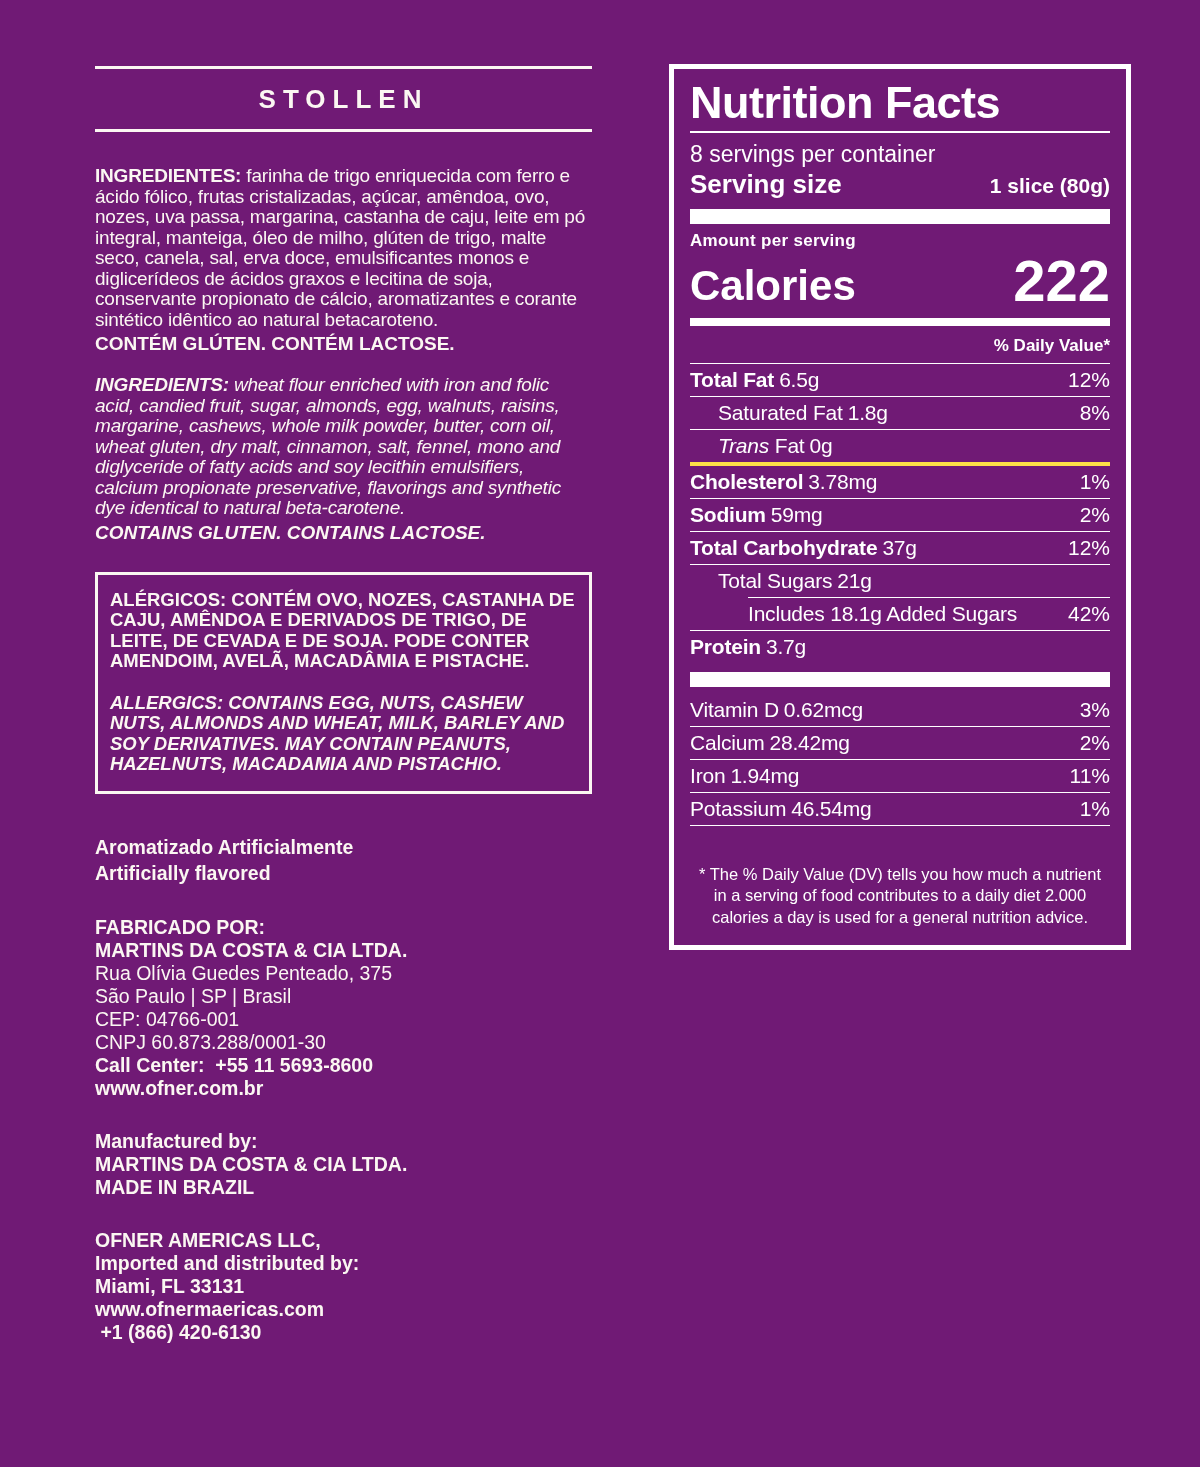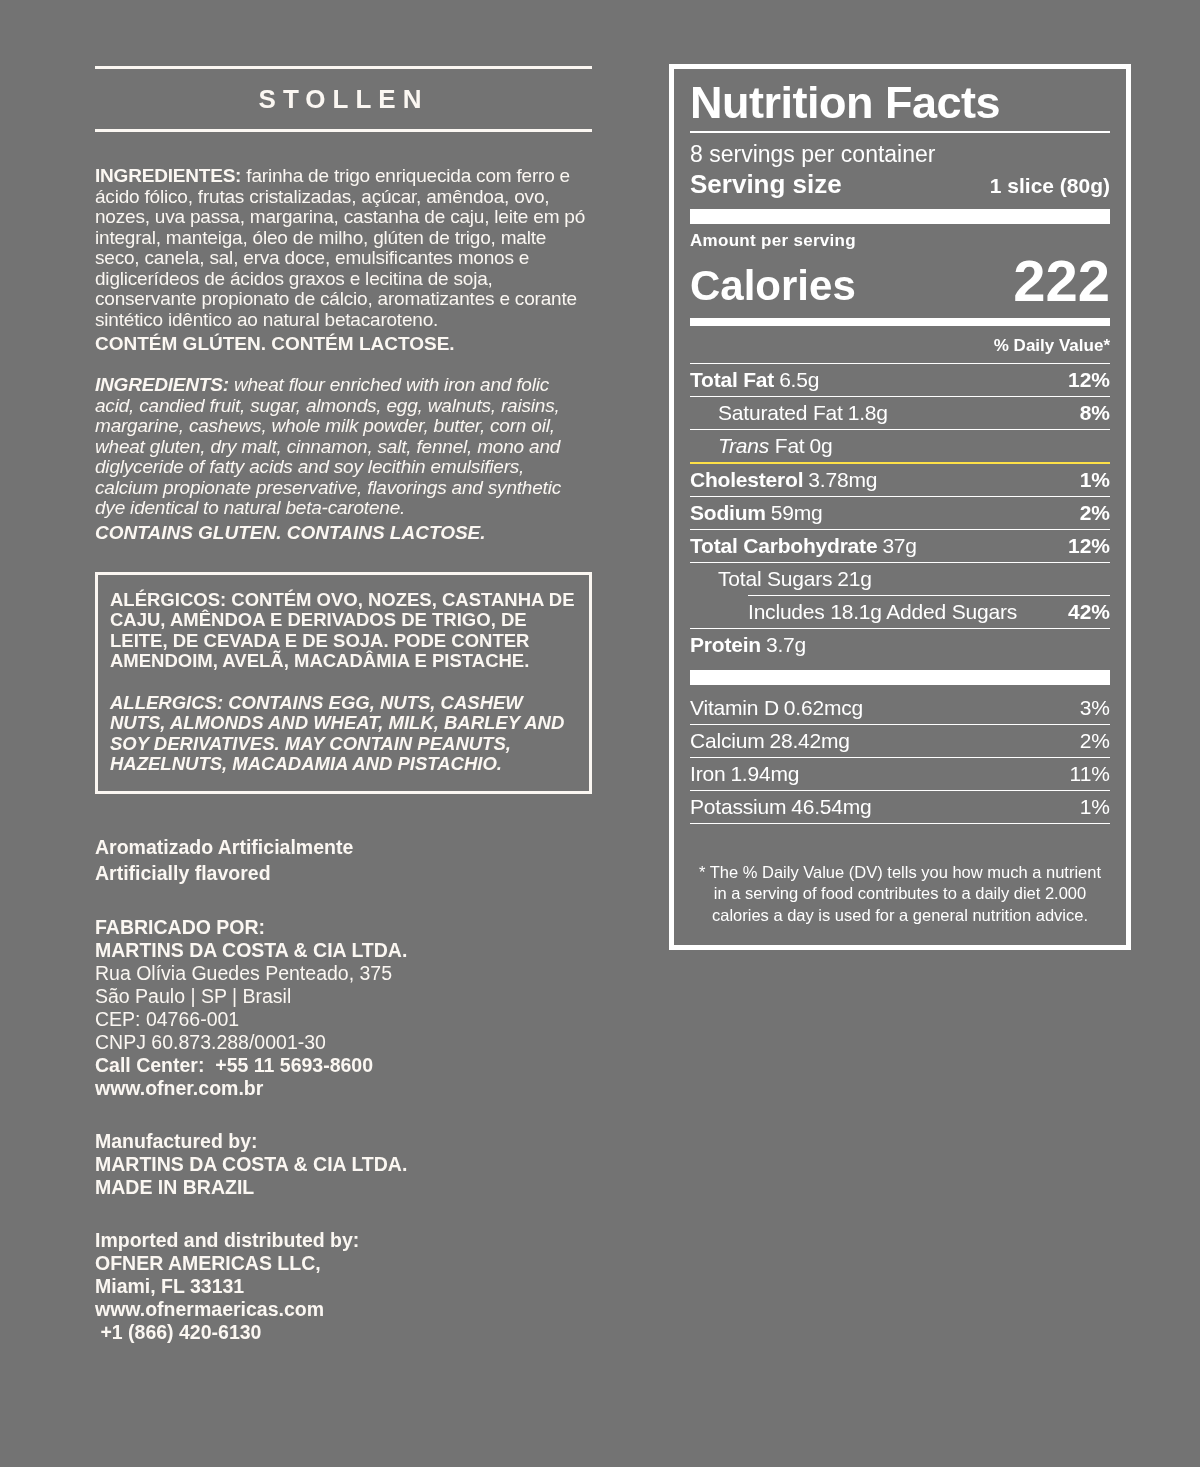--- a/index.html
+++ b/index.html
@@ -1,20 +1,20 @@
 <!DOCTYPE html>
 <html><head>
 <meta charset="utf-8">
 <style>
   * { margin:0; padding:0; box-sizing:border-box; }
   html,body { background:#8a6a4e; }
   body { font-family:"Liberation Sans", sans-serif; }
   .page {
     position:relative; width:1200px; height:1467px;
-    background:#737373; overflow:hidden; margin:0 auto;
+    background:#701a75; overflow:hidden; margin:0 auto;
   }
   
   .left-col {
     position:absolute; left:95px; top:66px; width:497px;
     color:#FBF7F2;
   }
   .title-block {
     border-top:3px solid #FBF7F2; border-bottom:3px solid #FBF7F2;
     text-align:center; padding:15px 0 14px;
   }
@@ -50,25 +50,25 @@
   .aps { font-size:17px; font-weight:bold; letter-spacing:0.3px; }
   .cal-row { display:flex; justify-content:space-between; align-items:flex-end; margin-top:2px; }
   .cal-label { font-size:42px; font-weight:bold; line-height:1.05; }
   .cal-value { font-size:58px; font-weight:bold; line-height:0.95; }
   .dv-header { text-align:right; font-weight:bold; font-size:17px; padding:4px 0 7px; border-bottom:1.5px solid #FFFFFF; }
   .row {
     display:flex; justify-content:space-between; align-items:baseline;
     font-size:21px; padding:4px 0 4px; border-top:1.5px solid #FFFFFF;
   }
   .row.no-top { border-top:none; }
-  .row.thick-top { border-top:2px solid #fde047;gap:7px; }
+  .row.thick-top { border-top:4px solid #fde047;gap:7px; }
   .row .nm { letter-spacing:-0.2px; }
   .row .b { font-weight:bold; }
   .row .amt { margin-left:5px; }
-  .row .dv { font-weight:bold; }
+  .row .dv { font-weight:normal; }
   .row .dv.reg { font-weight:normal; }
   .row.ind1 { padding-left:28px; }
   .row.ind2 { margin-left:58px; }
   .row.end-rule { border-bottom:1.5px solid #FFFFFF; }
   .footnote { margin-top:38px; text-align:center; font-size:16.5px; line-height:21.5px; padding:0 4px; }
 </style>
 </head>
 <body>
 
 <div class="page">
@@ -106,22 +106,22 @@
       <div class="b">www.ofner.com.br</div>
     </div>
 
     <div class="addr">
       <div class="b">Manufactured by:</div>
       <div class="b">MARTINS DA COSTA &amp; CIA LTDA.</div>
       <div class="b">MADE IN BRAZIL</div>
     </div>
 
     <div class="addr">
+      <div class="b">OFNER AMERICAS LLC,</div>
       <div class="b">Imported and distributed by:</div>
-      <div class="b">OFNER AMERICAS LLC,</div>
       <div class="b">Miami, FL 33131</div>
       <div class="b">www.ofnermaericas.com</div>
       <div class="b"> +1 (866) 420-6130</div>
     </div>
 
   </div>
 
   <div class="nf">
 
     <div class="nf-title">Nutrition Facts</div>

